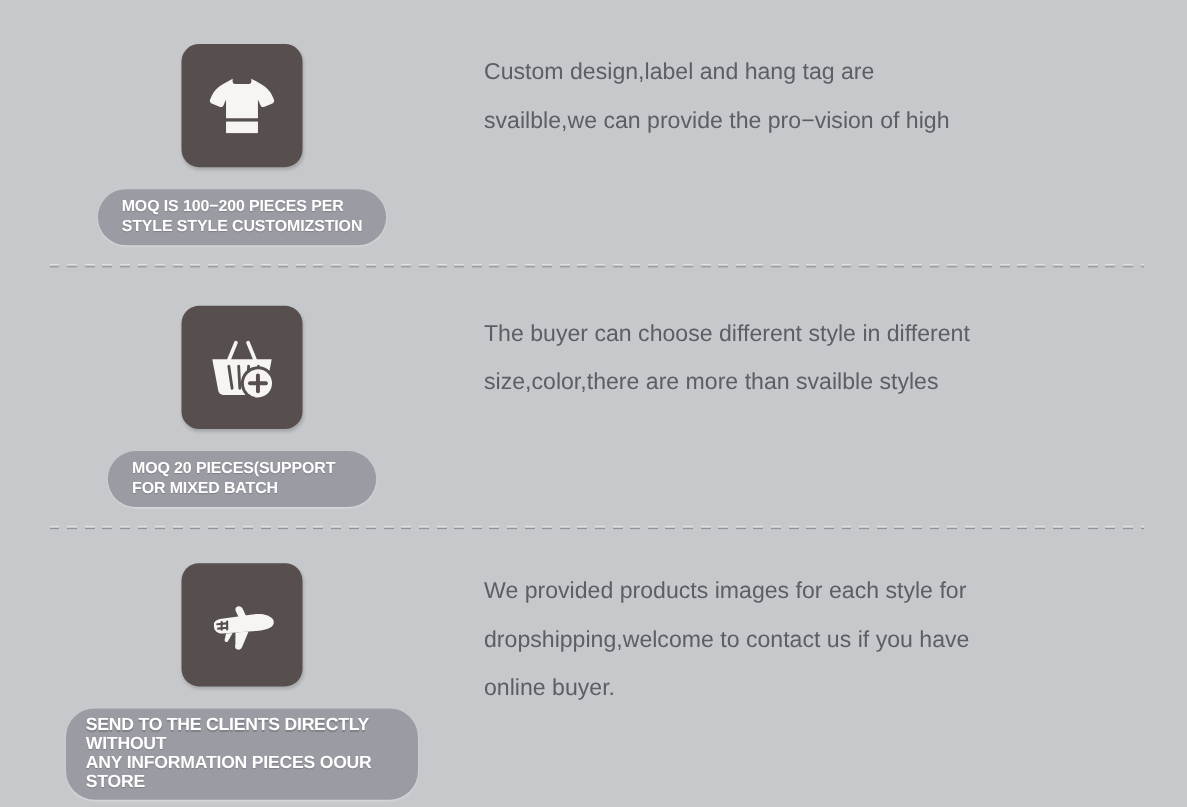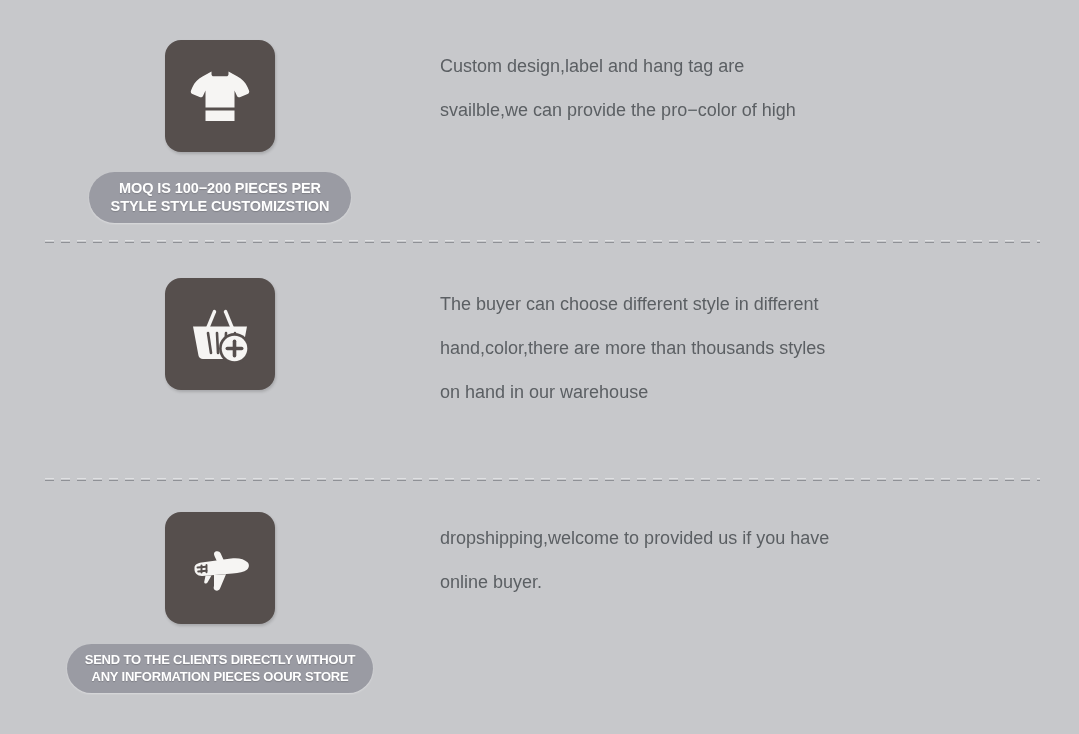--- a/index.html
+++ b/index.html
@@ -58,45 +58,44 @@
 
   .badge {
     margin-top: 20px;
     min-width: 244px;
     max-width: 320px;
     box-sizing: border-box;
     padding: 7px 22px 8px 22px;
     background: #9a9ba3;
     border-radius: 26px;
     color: #ffffff;
-    text-align: center;
     font-weight: bold;
     font-size: 14.5px;
     line-height: 18px;
     letter-spacing: -0.1px;
     text-shadow: 0 1px 1px rgba(0,0,0,0.18);
     box-shadow: 0 1px 2px rgba(255,255,255,0.35);
   }
 
   .badge.small {
-    font-size: 13px;
+    font-size: 16px;
     line-height: 17px;
     letter-spacing: -0.2px;
     padding: 7px 18px 8px 18px;
   }
 
   .feature-right {
     flex: 1 1 auto;
     padding-right: 40px;
     padding-top: 16px;
   }
 
   .feature-text {
     color: #5b5f63;
-    font-size: 18px;
+    font-size: 21px;
     line-height: 44px;
     letter-spacing: 0px;
     font-weight: normal;
     max-width: 580px;
   }
 
   
   .divider {
     position: absolute;
     left: 45px;
@@ -150,21 +149,21 @@
         </span>
       </div>
       <div class="badge">
         <span>MOQ IS 100−200 PIECES PER</span><br>
         <span>STYLE STYLE CUSTOMIZSTION</span>
       </div>
     </div>
     <div class="feature-right">
       <div class="feature-text">
         <div>Custom design,label and hang tag are</div>
-        <div>svailble,we can provide the pro−color of high</div>
+        <div>svailble,we can provide the pro−vision of high</div>
       </div>
     </div>
   </div>
 
   <div class="divider" id="div-0">
     <div class="hi"></div>
     <div class="lo"></div>
   </div>
 
   <div class="feature-row" id="row-1">
@@ -185,26 +184,29 @@
             </g>
             <circle cx="50.5" cy="50.5" r="15.5" fill="#564f4d"></circle>
             <circle cx="50.5" cy="50.5" r="12.8" fill="#f6f5f3"></circle>
             <g stroke="#564f4d" stroke-width="3.6" stroke-linecap="round">
               <line x1="43.3" y1="50.5" x2="57.7" y2="50.5"></line>
               <line x1="50.5" y1="43.3" x2="50.5" y2="57.7"></line>
             </g>
           </svg>
         </span>
       </div>
+      <div class="badge">
+        <span>MOQ 20 PIECES(SUPPORT</span><br>
+        <span>FOR MIXED BATCH</span>
+      </div>
     </div>
     <div class="feature-right">
       <div class="feature-text">
         <div>The buyer can choose different style in different</div>
-        <div>hand,color,there are more than thousands styles</div>
-        <div>on hand in our warehouse</div>
+        <div>size,color,there are more than svailble styles</div>
       </div>
     </div>
   </div>
 
   <div class="divider" id="div-1">
     <div class="hi"></div>
     <div class="lo"></div>
   </div>
 
   <div class="feature-row" id="row-2">
@@ -227,19 +229,20 @@
           </svg>
         </span>
       </div>
       <div class="badge small">
         <span>SEND TO THE CLIENTS DIRECTLY WITHOUT</span><br>
         <span>ANY INFORMATION PIECES OOUR STORE</span>
       </div>
     </div>
     <div class="feature-right">
       <div class="feature-text">
-        <div>dropshipping,welcome to provided us if you have</div>
+        <div>We provided products images for each style for</div>
+        <div>dropshipping,welcome to contact us if you have</div>
         <div>online buyer.</div>
       </div>
     </div>
   </div>
 
 </div>
 
 </body></html>

